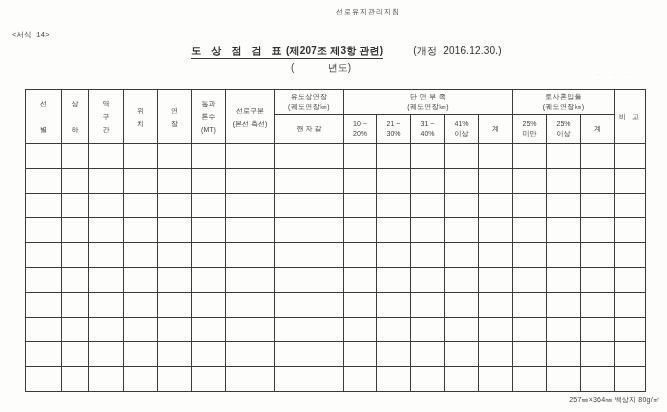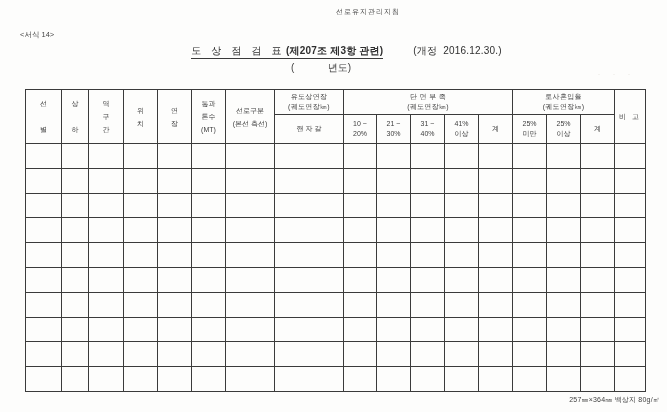--- a/index.html
+++ b/index.html
@@ -11,35 +11,35 @@
     position:relative;
     overflow:hidden;
   }
   .abs { position:absolute; }
 
   .guideline-note {
     top:7px; left:336px;
     font-size:7px; letter-spacing:1px; color:#4a4a4a;
   }
   .form-number {
-    top:30px; left:20px;
-    font-size:7.5px; color:#454545;
+    top:30px; left:12px;
+    font-size:7.5px; color:#454545;font-family:Liberation Mono, monospace;
   }
   .title-line {
     top:44px; left:0; width:100%;
     box-sizing:border-box; padding-left:26px;
     text-align:center;
     font-size:10px; color:#2e2e2e;
     white-space:pre;
   }
   .title-underlined {
     border-bottom:1px solid #3a3a3a;
     padding-bottom:1.5px;
   }
-  .title-main { font-weight:normal; letter-spacing:1.5px; }
+  .title-main { font-weight:bold; letter-spacing:1.5px; }
   .title-reference { font-weight:bold; letter-spacing:0.2px; }
   .title-revision { font-weight:normal; letter-spacing:0.2px;padding-left:30px; }
   .year-line {
     top:61px; left:291px;
     font-size:10px; color:#3e3e3e;
     white-space:pre;
   }
   .artifact-dots {
     top:71px; left:598px;
     font-size:6px; color:#c9c3b8; letter-spacing:13px;

